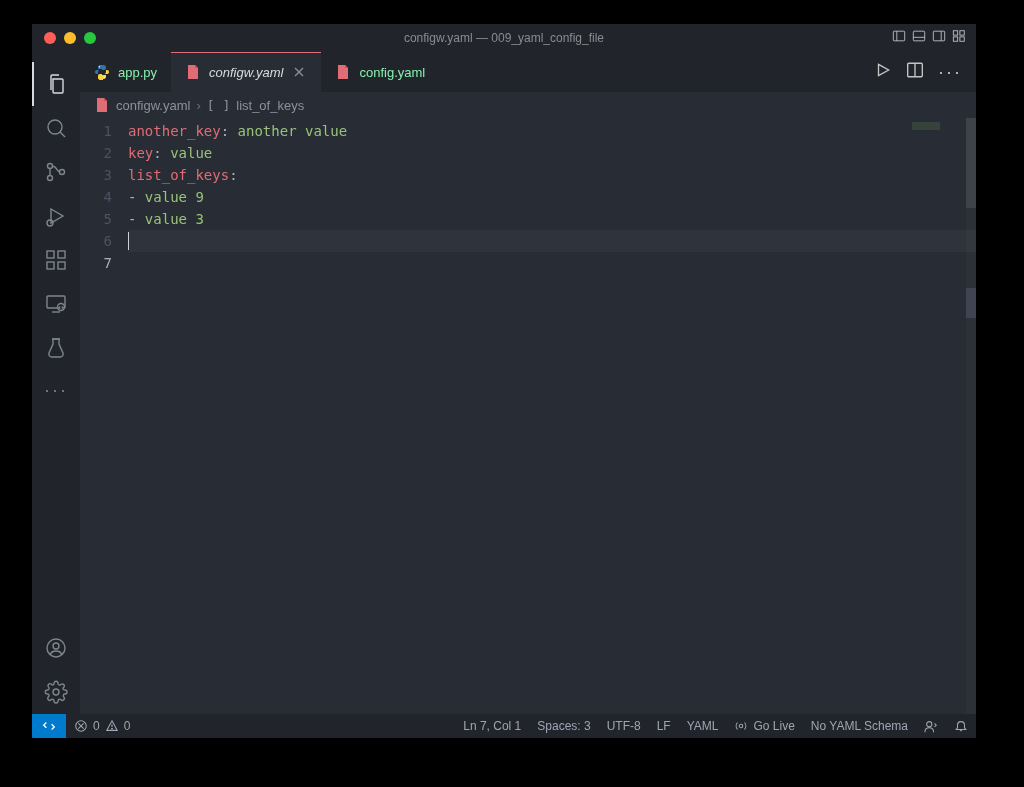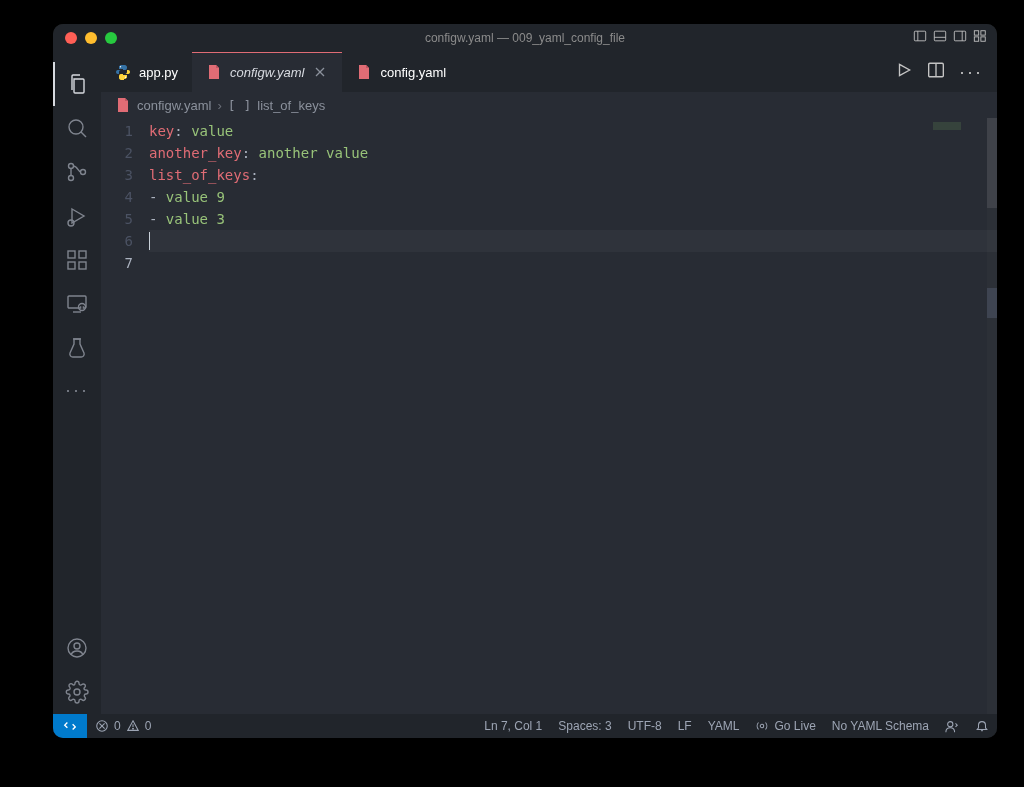--- a/index.html
+++ b/index.html
@@ -1,17 +1,17 @@
 <!DOCTYPE html>
 <html><head>
 <meta charset="utf-8">
 <style>
   * { margin:0; padding:0; box-sizing:border-box; }
   html,body { width:1024px; height:787px; background:#000; font-family:-apple-system,"Segoe UI",Helvetica,Arial,sans-serif; overflow:hidden; }
-  .window { position:absolute; left:53px; top:24px; width:944px; height:714px; background:#1e1e1e; border-radius:10px; overflow:hidden; display:flex; flex-direction:column; box-shadow:0 10px 40px rgba(0,0,0,.6);}
+  .window { position:absolute; left:32px; top:24px; width:944px; height:714px; background:#1e1e1e; border-radius:1px; overflow:hidden; display:flex; flex-direction:column; box-shadow:0 10px 40px rgba(0,0,0,.6);}
   
   .titlebar { height:28px; background:#21252b; display:flex; align-items:center; position:relative; }
   .traffic { display:flex; gap:8px; padding-left:12px; }
   .dot { width:12px; height:12px; border-radius:50%; }
   .dot.red{background:#ff5f56;} .dot.yellow{background:#ffbd2e;} .dot.green{background:#27c93f;}
   .title-text { position:absolute; left:0; right:0; text-align:center; font-size:12px; color:#8b8b8b; pointer-events:none;}
   .title-right { margin-left:auto; display:flex; gap:6px; padding-right:10px; color:#c5c5c5;}
   .title-right svg { width:14px; height:14px; }
   
   .body { flex:1; display:flex; min-height:0;}
@@ -19,21 +19,21 @@
   .activity { width:48px; background:#21252b; display:flex; flex-direction:column; align-items:center; padding-top:10px;}
   .activity .spacer{flex:1;}
   .act-btn { width:48px; height:44px; display:flex; align-items:center; justify-content:center; color:#7f848e; cursor:pointer;}
   .act-btn.active{ color:#d7dae0; border-left:2px solid #d7dae0; }
   .act-btn svg{width:24px;height:24px;}
   .act-dots{ color:#7f848e; font-size:18px; letter-spacing:2px; height:40px; display:flex;align-items:center;}
   
   .main { flex:1; display:flex; flex-direction:column; background:#282c34; min-width:0;}
   
   .tabs { height:40px; display:flex; align-items:stretch; background:#21252b;}
-  .tab { display:flex; align-items:center; gap:8px; padding:0 14px; color:#ffffff; font-size:13px; cursor:pointer; position:relative;}
+  .tab { display:flex; align-items:center; gap:8px; padding:0 14px; color:#86efac; font-size:13px; cursor:pointer; position:relative;}
   .tab.active { background:#282c34; color:#d7dae0; font-style:italic;}
   .tab.active::before{content:"";position:absolute;top:0;left:0;right:0;height:1px;background:#e06c75;}
   .tab .close{width:16px;height:16px;display:inline-flex;align-items:center;justify-content:center;color:#8b919c;}
   .tab-icon{width:16px;height:16px;display:inline-flex;align-items:center;justify-content:center;}
   .tab-actions{margin-left:auto; display:flex; gap:14px; align-items:center; padding-right:14px; color:#c5c5c5;}
   .tab-actions svg{width:18px;height:18px;}
   .tab-actions .ell{font-size:18px;letter-spacing:2px;}
   
   .crumb { height:26px; display:flex; align-items:center; gap:6px; padding-left:14px; color:#8b919c; font-size:13px;}
   .crumb .sep{color:#6a6f78;}
@@ -235,22 +235,22 @@
         <div class="gutter">
           <div>1</div>
           <div>2</div>
           <div>3</div>
           <div>4</div>
           <div>5</div>
           <div>6</div>
           <div style="color:#abb2bf">7</div>
         </div>
         <div class="code">
+          <div class="line"><span class="tk-key">another_key</span><span class="tk-colon">: </span><span class="tk-str">another value</span></div>
           <div class="line"><span class="tk-key">key</span><span class="tk-colon">: </span><span class="tk-str">value</span></div>
-          <div class="line"><span class="tk-key">another_key</span><span class="tk-colon">: </span><span class="tk-str">another value</span></div>
           <div class="line"><span class="tk-key">list_of_keys</span><span class="tk-colon">:</span></div>
           <div class="line"><span class="tk-dash">- </span><span class="tk-str">value 9</span></div>
           <div class="line"><span class="tk-dash">- </span><span class="tk-str">value 3</span></div>
           <div class="line hl"><span class="cursor"></span></div>
         </div>
         <div class="minimap">
           <div class="mm-mark"></div>
           <div class="mm-scroll"></div>
           <div class="mm-thumb"></div>
           <div class="mm-slice"></div>

